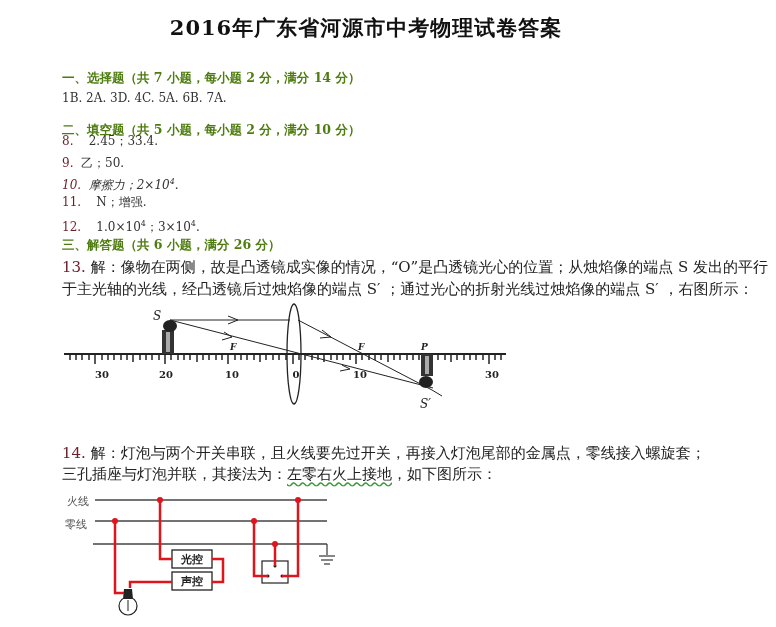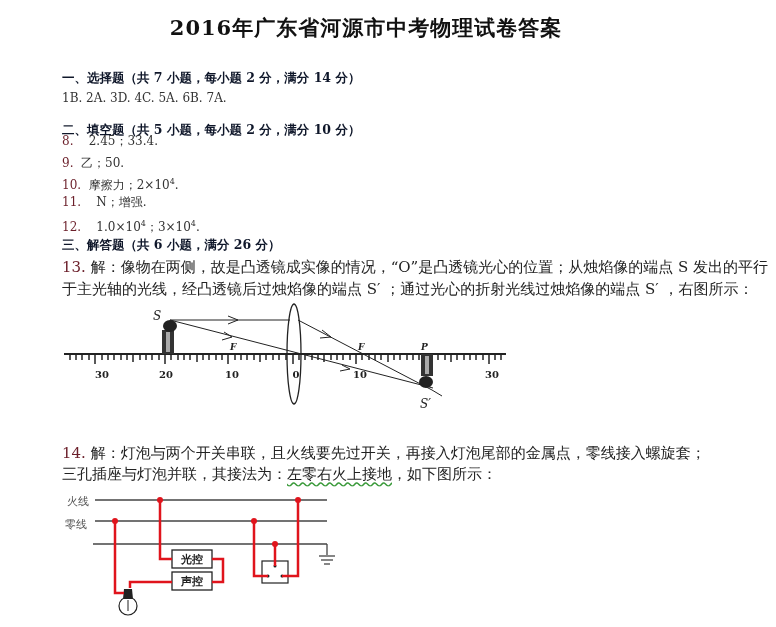--- a/index.html
+++ b/index.html
@@ -1,21 +1,21 @@
 <!DOCTYPE html>
 <html><head>
 <meta charset="utf-8">
 <style>
   html, body { margin:0; padding:0; background:#fff; }
   body { width:776px; height:627px; position:relative; overflow:hidden;
          font-family:"DejaVu Serif","Liberation Serif",serif; color:#222; }
   .title { position:absolute; top:14px; left:0; width:732px; text-align:center;
            font-size:21px; font-weight:bold; color:#111; letter-spacing:1px; }
   .line { position:absolute; left:62px; font-size:12px; white-space:nowrap; color:#333; }
-  .sec { font-weight:bold; color:#0f172a; font-size:12.5px; }
+  .sec { font-weight:bold; color:#4d7c0f; font-size:12.5px; }
   .num { color:#6b1f2a; }
   sup { font-size:8px; vertical-align:super; line-height:0; }
   .para { position:absolute; left:62px; font-size:15px; color:#222; white-space:nowrap; }
   .wavy { text-decoration: underline wavy #3a9a3a; text-underline-offset:2px; }
   svg { position:absolute; }
 </style>
 </head>
 <body>
 
 <div class="title">2016年广东省河源市中考物理试卷答案</div>
@@ -25,21 +25,21 @@
 <div class="line sec" style="top:122px;">二、填空题（共 5 小题，每小题 2 分，满分 10 分）</div>
 
 <div class="line" style="top:133px;">
   <span class="num">8.</span>&nbsp;&nbsp;&nbsp;
   <span>2.45；33.4.</span>
 </div>
 <div class="line" style="top:155px;text-align:center;">
   <span class="num">9.</span>&nbsp;
   <span>乙；50.</span>
 </div>
-<div class="line" style="top:177px;">
+<div class="line" style="top:177px;font-style:italic;">
   <span class="num">10.</span>&nbsp;
   <span>摩擦力；2×10</span><sup>4</sup><span>.</span>
 </div>
 <div class="line" style="top:194px;">
   <span class="num">11.</span>&nbsp;&nbsp;&nbsp;
   <span>N；增强.</span>
 </div>
 <div class="line" style="top:219px;">
   <span class="num">12.</span>&nbsp;&nbsp;&nbsp;
   <span>1.0×10</span><sup>4</sup><span>；3×10</span><sup>4</sup><span>.</span>

